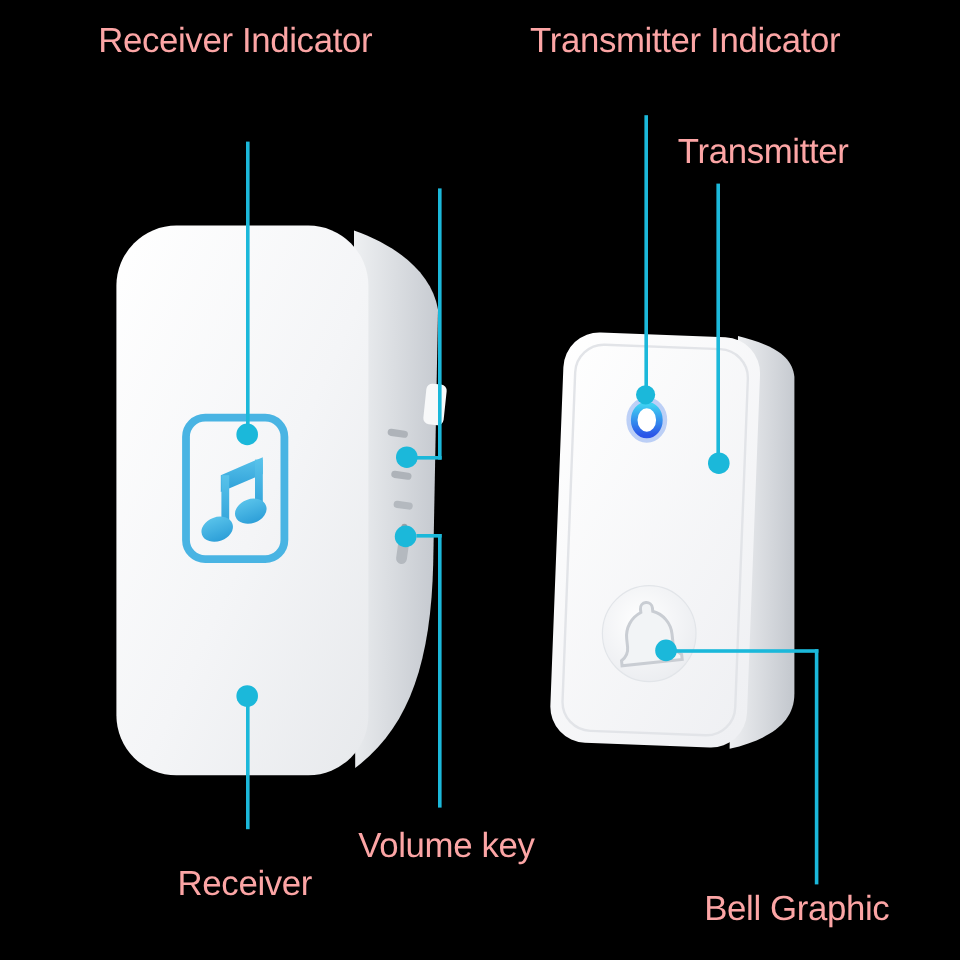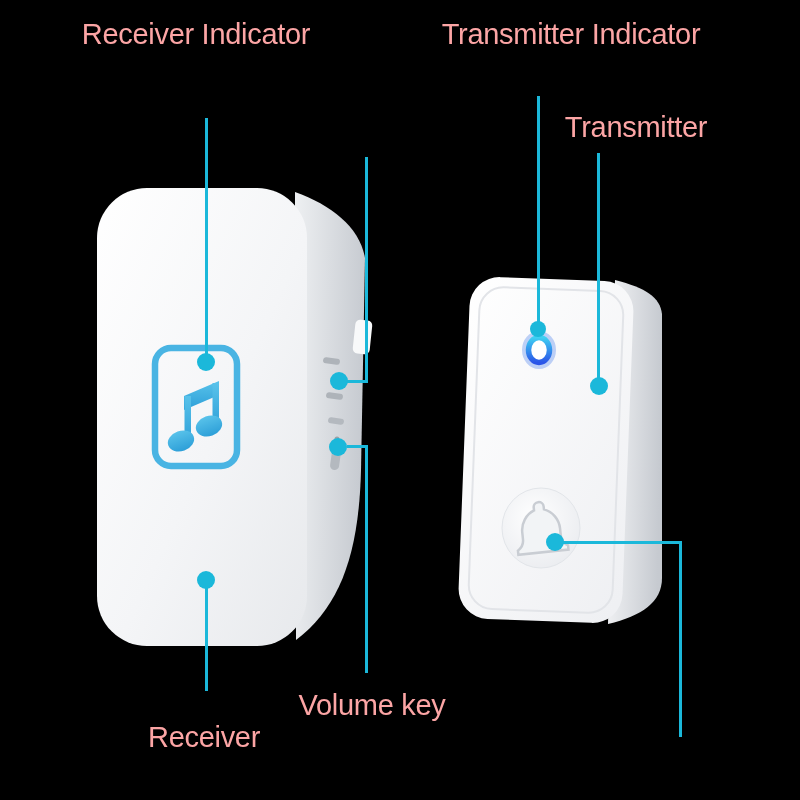--- a/index.html
+++ b/index.html
@@ -124,14 +124,15 @@
 
   <div class="cl" style="left:554px;top:541px;width:128px;height:3px;"></div>
   <div class="cl" style="left:679px;top:541px;width:3px;height:196px;"></div>
   <div class="dot" style="left:546px;top:533px;"></div>
 
   <span class="lbl" style="left:196px;top:19px;">Receiver Indicator</span>
   <span class="lbl" style="left:540px;top:19px;margin-left:31px;">Transmitter Indicator</span>
   <span class="lbl" style="left:636px;top:112px;text-align:right;">Transmitter</span>
   <span class="lbl" style="left:372px;top:690px;">Volume key</span>
   <span class="lbl" style="left:204px;top:722px;">Receiver</span>
+  <span class="lbl" style="left:664px;top:743px;">Bell Graphic</span>
 
 </div>
 
 </body></html>

